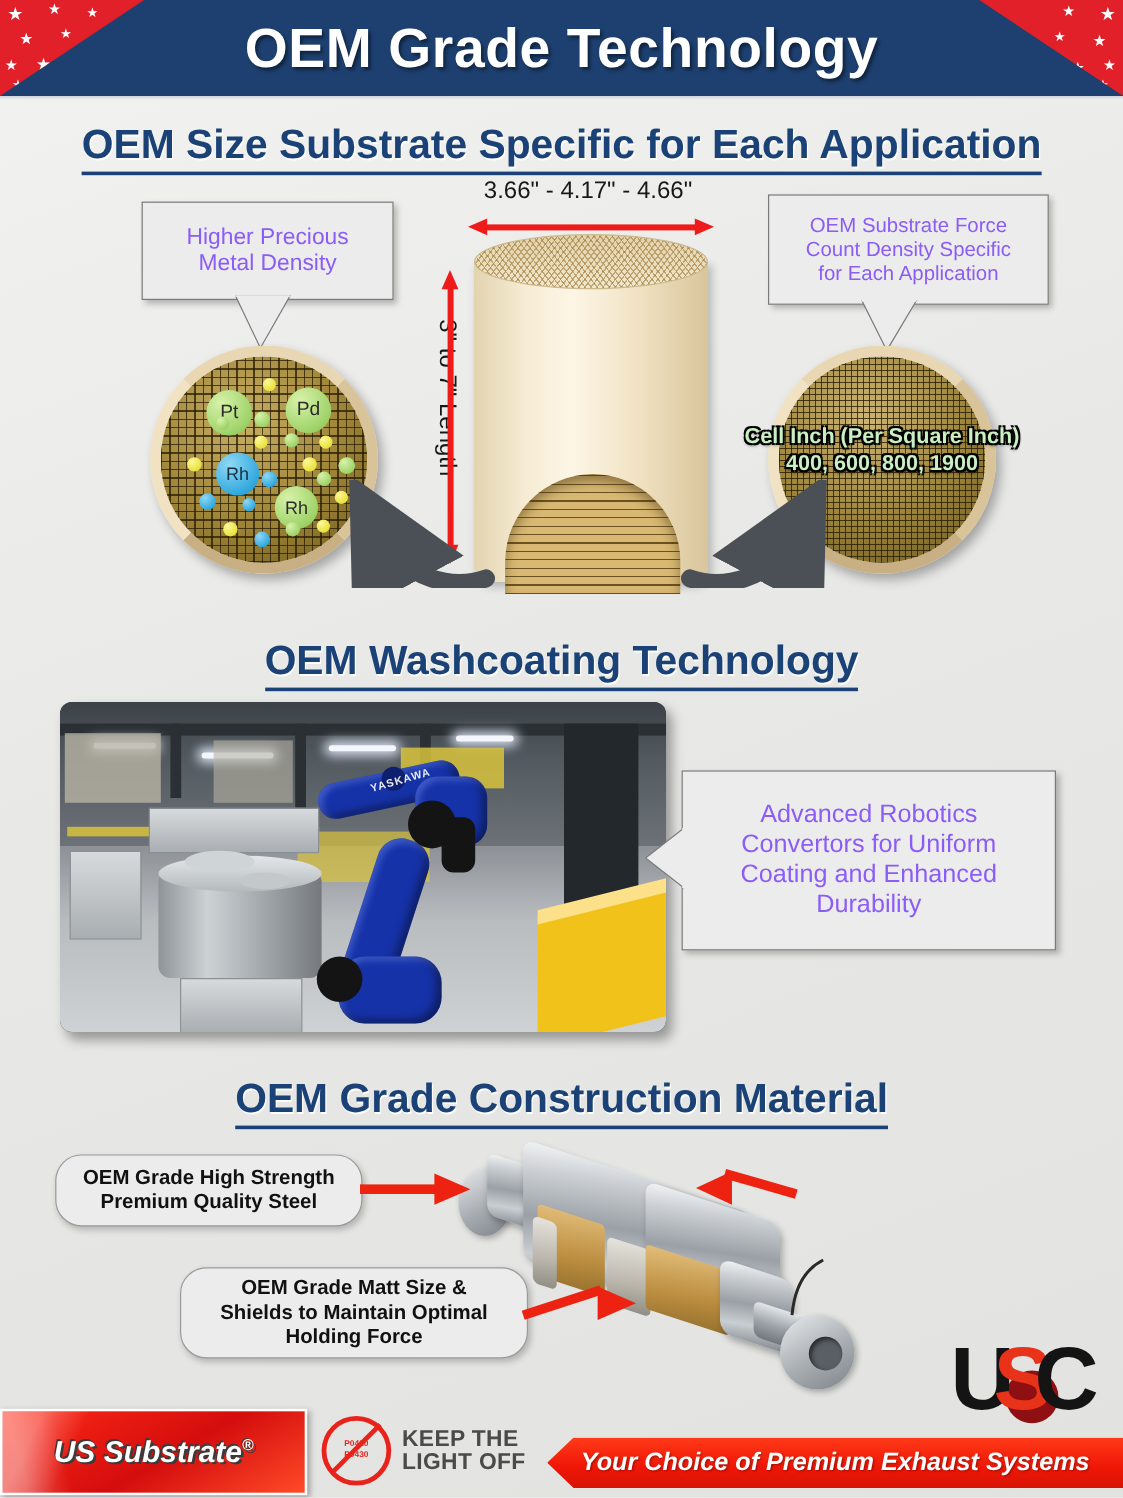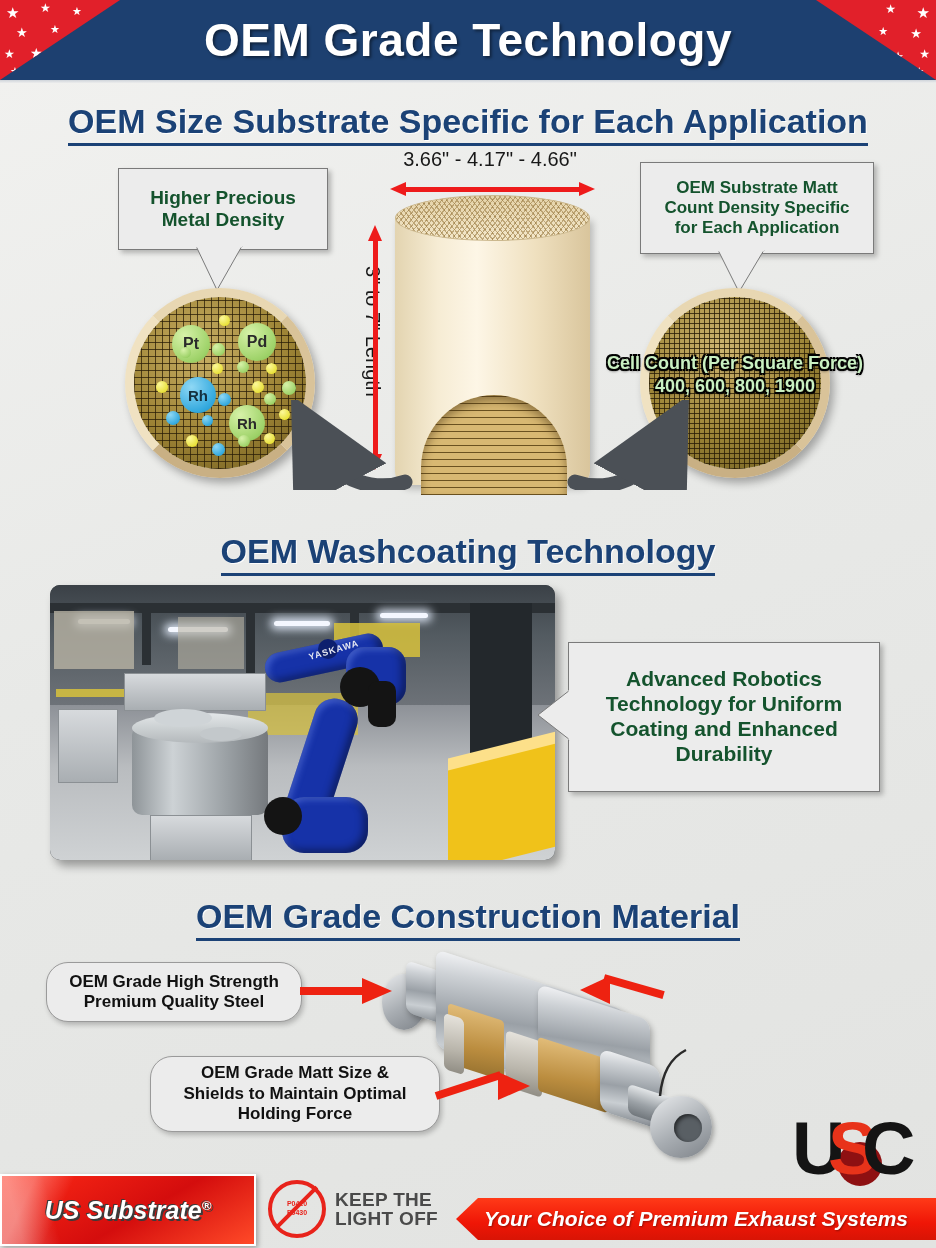--- a/index.html
+++ b/index.html
@@ -29,21 +29,21 @@
 
   
   .sec-title{position:absolute;width:100%;text-align:center;
     color:#1b4276;font-weight:bold;font-size:34px;
     text-shadow:1px 1px 0 rgba(255,255,255,.9);}
   .sec-title .u{border-bottom:3px solid #1b4276;padding-bottom:3px;}
 
   
   .callout{position:absolute;background:#ececec;border:1px solid #7a7a7a;
     box-shadow:3px 3px 5px rgba(0,0,0,.25);
-    color:#14532d;font-weight:bold;text-align:center;
+    color:#8b5cf6;font-weight:normal;text-align:center;
     display:flex;align-items:center;justify-content:center;
     line-height:1.18;}
 
   .pill{position:absolute;background:#ececec;border:1px solid #9a9a9a;
     border-radius:22px;box-shadow:2px 3px 5px rgba(0,0,0,.22);
     color:#111;font-weight:bold;text-align:center;
     display:flex;align-items:center;justify-content:center;line-height:1.2;}
 
   
   .cyl-wrap{position:absolute;left:395px;top:195px;width:195px;height:300px;}
@@ -95,21 +95,21 @@
       repeating-linear-gradient(0deg,rgba(40,28,6,.75) 0 1.2px,transparent 1.2px 7px),
       repeating-linear-gradient(90deg,rgba(40,28,6,.75) 0 1.2px,transparent 1.2px 7px),
       radial-gradient(circle at 40% 32%,#c7ae64 0%,#9d8335 55%,#6d5a1e 100%);}
   .circ.fine .mesh{
       background:
       repeating-linear-gradient(0deg,rgba(40,28,6,.8) 0 1px,transparent 1px 5px),
       repeating-linear-gradient(90deg,rgba(40,28,6,.8) 0 1px,transparent 1px 5px),
       radial-gradient(circle at 42% 30%,#cdb470 0%,#9c8436 55%,#6a591f 100%);}
 
   .bub{position:absolute;border-radius:50%;display:flex;align-items:center;
-    justify-content:center;font-weight:bold;color:#2b2b2b;}
+    justify-content:center;font-weight:normal;color:#2b2b2b;}
   .bub.g{background:radial-gradient(circle at 32% 28%,#d7f2a8,#9fd36a 70%,#7fbb4e);}
   .bub.b{background:radial-gradient(circle at 32% 28%,#8fd8f5,#33a9de 70%,#1d8ec2);color:#14303f;}
   .bub.y{background:radial-gradient(circle at 32% 28%,#fcf89a,#e8e036 75%,#cfc418);}
 
   .cellcount{position:absolute;left:585px;top:352px;width:300px;text-align:center;
     color:#c9f0c2;font-weight:bold;font-size:18px;line-height:1.25;
     text-shadow:
       -1.6px -1.6px 0 #000,1.6px -1.6px 0 #000,-1.6px 1.6px 0 #000,1.6px 1.6px 0 #000,
       0 2px 3px rgba(0,0,0,.8);}
 
@@ -253,21 +253,21 @@
       <div>Metal Density</div>
     </div>
   </div>
   <svg style="position:absolute;left:196px;top:246px;width:60px;height:48px">
     <polygon points="0,0 46,0 21,44" fill="#ececec" stroke="#7a7a7a" stroke-width="1"></polygon>
     <line x1="0" y1="0" x2="46" y2="0" stroke="#ececec" stroke-width="3"></line>
   </svg>
 
   <div class="callout" style="left:640px;top:162px;width:232px;height:90px;font-size:17px">
     <div>
-      <div>OEM Substrate Matt</div>
+      <div>OEM Substrate Force</div>
       <div>Count Density Specific</div>
       <div>for Each Application</div>
     </div>
   </div>
   <svg style="position:absolute;left:718px;top:250px;width:60px;height:46px">
     <polygon points="0,0 46,0 21,42" fill="#ececec" stroke="#7a7a7a" stroke-width="1"></polygon>
     <line x1="0" y1="0" x2="46" y2="0" stroke="#ececec" stroke-width="3"></line>
   </svg>
 
   <div class="circ" style="left:125px;top:288px">
@@ -293,21 +293,21 @@
     <div class="bub b" style="left:78px;top:146px;width:13px;height:13px"></div>
     <div class="bub g" style="left:104px;top:138px;width:12px;height:12px"></div>
     <div class="bub y" style="left:130px;top:136px;width:11px;height:11px"></div>
     <div class="bub g" style="left:46px;top:50px;width:11px;height:11px"></div>
   </div>
 
   <div class="circ fine" style="left:640px;top:288px">
     <div class="mesh"></div>
   </div>
   <div class="cellcount">
-    <div>Cell Count (Per Square Force)</div>
+    <div>Cell Inch (Per Square Inch)</div>
     <div>400, 600, 800, 1900</div>
   </div>
 
   <svg class="grey-arrow" style="left:285px;top:400px;width:130px;height:90px">
     <defs>
         <marker id="ghL" markerWidth="7" markerHeight="7" refX="3" refY="3.5" orient="auto">
       <polygon points="0,0 7,3.5 0,7" fill="#4b5056"></polygon>
         </marker>
       </defs>
     <path d="M120,82 C92,92 52,82 34,48" stroke="#4b5056" stroke-width="15" fill="none" stroke-linecap="round" marker-end="url(#ghL)"></path>
@@ -358,21 +358,21 @@
     <div class="joint" style="left:290px;top:82px;width:40px;height:40px"></div>
     <div class="joint" style="left:318px;top:96px;width:28px;height:46px;border-radius:10px"></div>
     <div class="joint" style="left:214px;top:212px;width:38px;height:38px"></div>
     <div class="joint" style="left:268px;top:54px;width:20px;height:20px;background:#0d1f6e"></div>
     <div class="yask" style="left:258px;top:60px">YASKAWA</div>
   </div>
 
   <div class="callout" style="left:568px;top:642px;width:310px;height:148px;font-size:21px">
     <div>
       <div>Advanced Robotics</div>
-      <div>Technology for Uniform</div>
+      <div>Convertors for Uniform</div>
       <div>Coating and Enhanced</div>
       <div>Durability</div>
     </div>
   </div>
   <svg style="position:absolute;left:538px;top:690px;width:32px;height:52px">
     <polygon points="32,0 32,50 0,25" fill="#ececec" stroke="#7a7a7a" stroke-width="1"></polygon>
     <line x1="32" y1="0" x2="32" y2="50" stroke="#ececec" stroke-width="3"></line>
   </svg>
 
   <div class="sec-title" style="top:897px">

